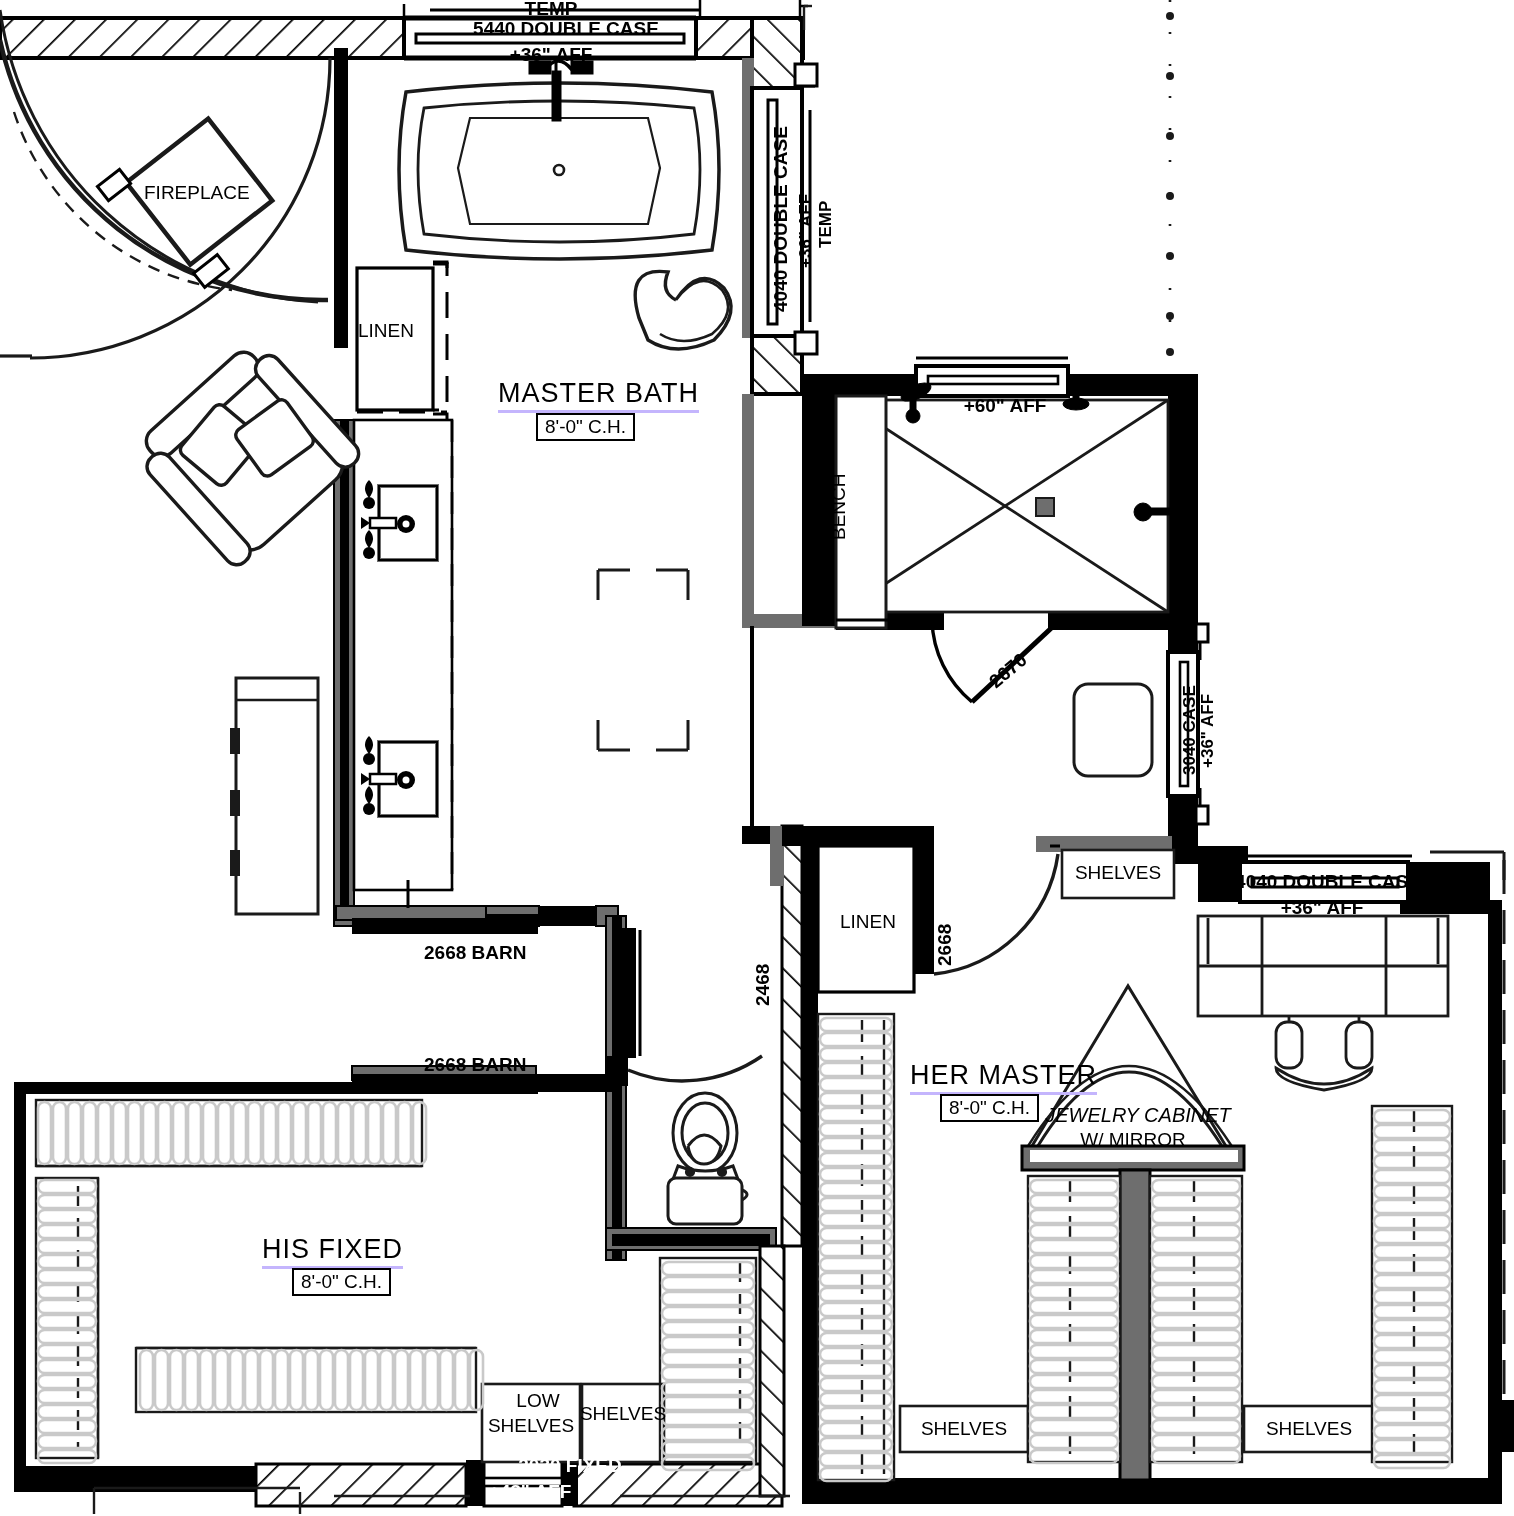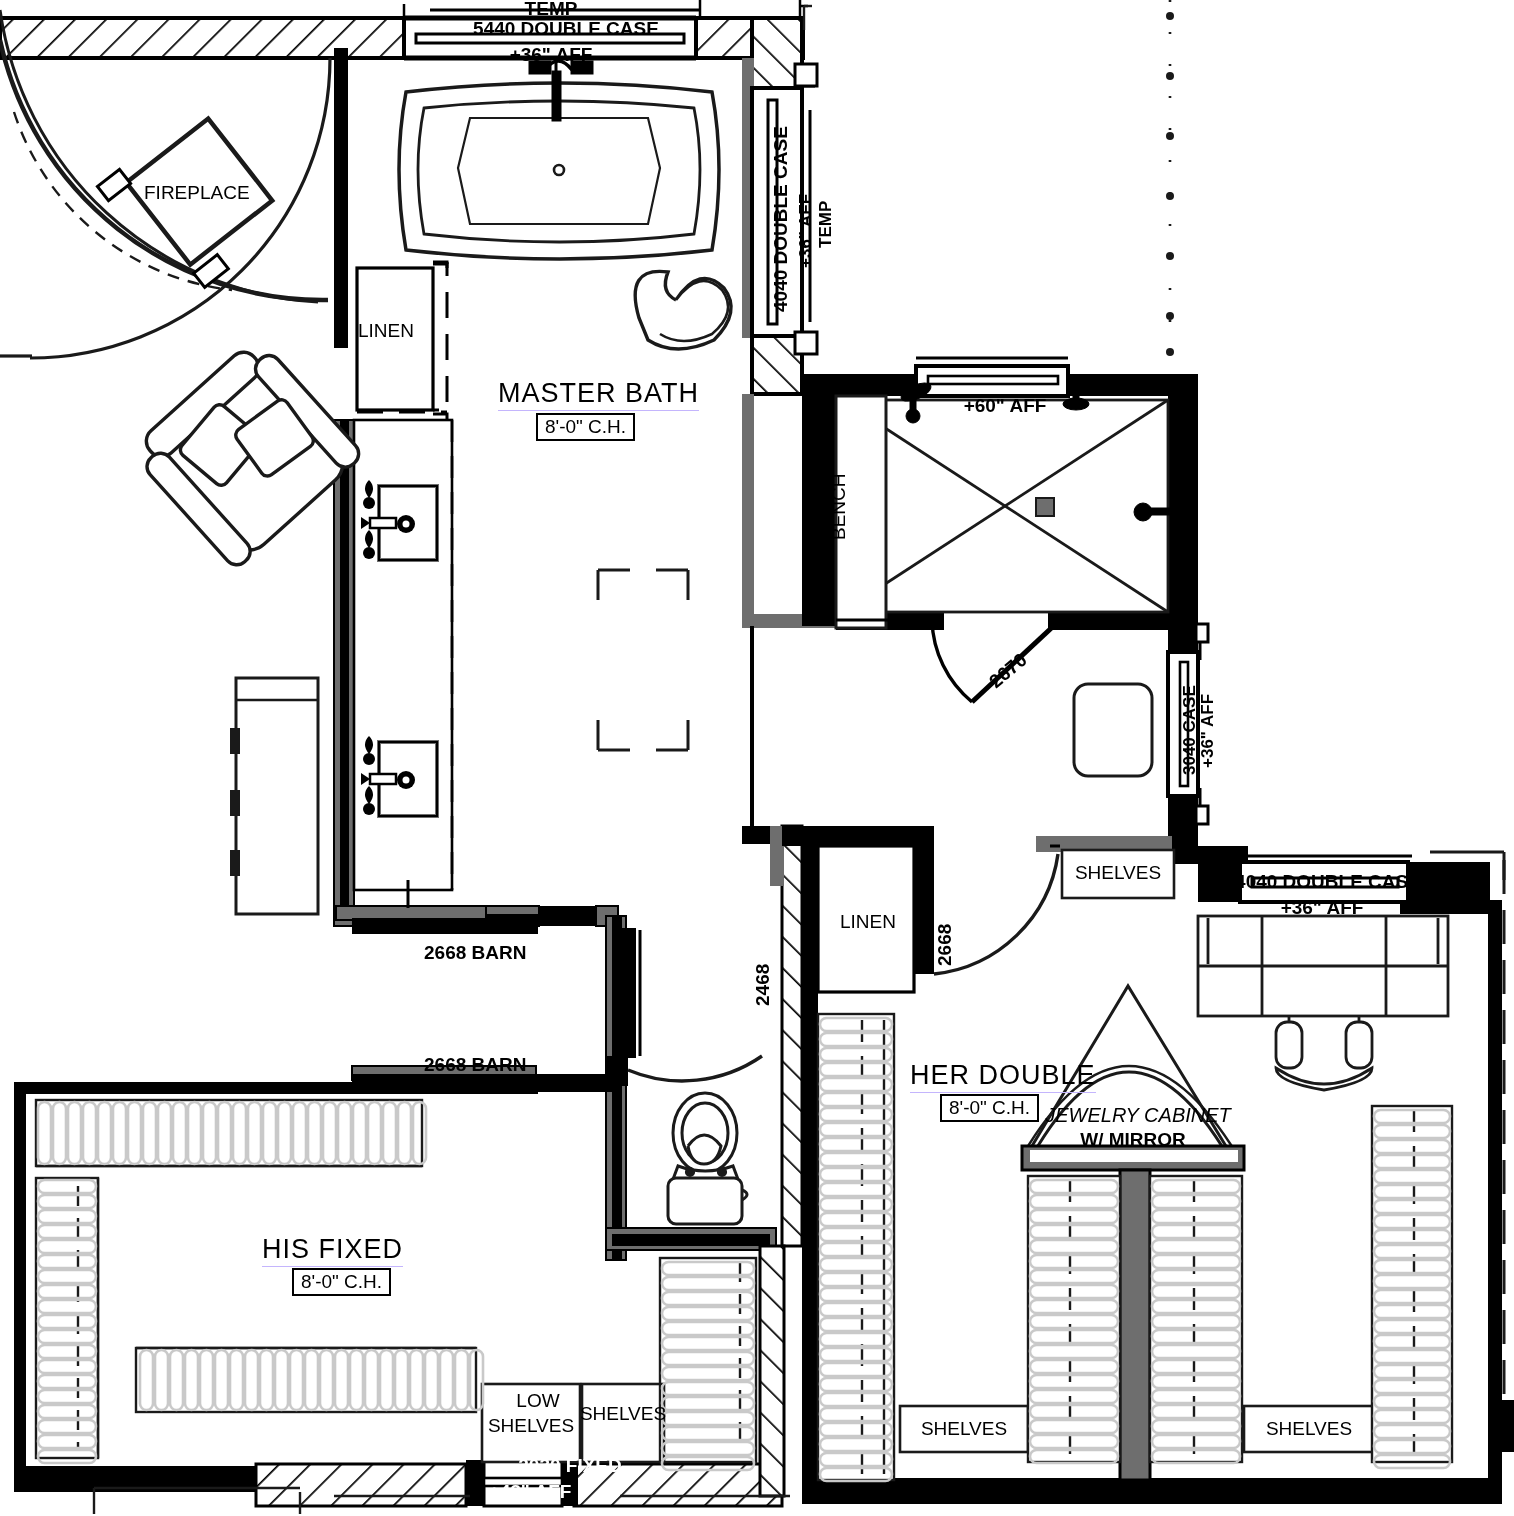--- a/index.html
+++ b/index.html
@@ -1,21 +1,21 @@
 <!DOCTYPE html>
 <html><head>
 <meta charset="utf-8">
 <title>Master Bath Floor Plan</title>
 <style>
   html,body{margin:0;padding:0;background:#ffffff;}
   body{font-family:"Liberation Sans", sans-serif;}
   #plan-root{position:relative;width:1514px;height:1516px;background:#3b82f6;overflow:hidden;}
   #plan-svg{position:absolute;left:0;top:0;width:1514px;height:1516px;}
   .lbl{position:absolute;white-space:nowrap;color:#000;font-family:"Liberation Sans", sans-serif;}
-  .room-name{font-size:27px;letter-spacing:1px;border-bottom:1px solid #c4b5fd;padding-bottom:1px;}
+  .room-name{font-size:27px;letter-spacing:1px;border-bottom:3px solid #c4b5fd;padding-bottom:1px;}
   .ch-box{font-size:19px;border:2px solid #000;padding:1px 7px;letter-spacing:0px;background:#fff;}
   .tag{font-size:19px;font-weight:bold;letter-spacing:0px;}
   .tag-sm{font-size:17px;font-weight:bold;}
   .vert{transform-origin:0 0;}
   .onblack{color:#fff;}
   .ctr{transform:translateX(-50%);}
 </style>
 </head>
 <body>
 
@@ -631,39 +631,39 @@
 
 <div class="lbl tag ctr" style="left:1328px;top:871px;">4040 DOUBLE CASE</div>
 <div class="lbl tag ctr" style="left:1322px;top:897px;">+36" AFF</div>
 
 <div class="lbl tag ctr onblack" style="left:527px;top:1455px;margin-left:43px;">2030 FIXED</div>
 <div class="lbl tag ctr onblack" style="left:530px;top:1481px;">+48" AFF</div>
 
 <div class="lbl room-name" style="left:498px;top:378px;">MASTER BATH</div>
 <div class="lbl ch-box" style="left:536px;top:413px;">8'-0" C.H.</div>
 
-<div class="lbl room-name" style="left:910px;top:1060px;">HER DOUBLE</div>
+<div class="lbl room-name" style="left:910px;top:1060px;">HER MASTER</div>
 <div class="lbl ch-box" style="left:940px;top:1094px;">8'-0" C.H.</div>
 
 <div class="lbl room-name" style="left:262px;top:1234px;">HIS FIXED</div>
 <div class="lbl ch-box" style="left:292px;top:1268px;">8'-0" C.H.</div>
 
 <div class="lbl tag" style="left:424px;top:942px;">2668 BARN</div>
 <div class="lbl tag" style="left:424px;top:1054px;">2668 BARN</div>
 <div class="lbl tag vert" style="left:752px;top:1006px;transform:rotate(-90deg);">2468</div>
 <div class="lbl tag vert" style="left:934px;top:966px;transform:rotate(-90deg);">2668</div>
 <div class="lbl tag vert" style="left:985px;top:676px;transform:rotate(-40deg);">2670</div>
 
 <div class="lbl" style="left:144px;top:182px;font-size:19px;">FIREPLACE</div>
 <div class="lbl vert" style="left:828px;top:540px;transform:rotate(-90deg);font-size:19px;">BENCH</div>
 <div class="lbl" style="left:358px;top:320px;font-size:19px;">LINEN</div>
 <div class="lbl" style="left:840px;top:911px;font-size:19px;">LINEN</div>
 
 <div class="lbl ctr" style="left:1138px;top:1104px;font-size:20px;font-style:italic;">JEWELRY CABINET</div>
-<div class="lbl ctr" style="left:1133px;top:1129px;font-size:19px;font-weight:bold;">W/ MIRROR</div>
+<div class="lbl ctr" style="left:1133px;top:1129px;font-size:19px;">W/ MIRROR</div>
 
 <div class="lbl ctr" style="left:1118px;top:862px;font-size:19px;">SHELVES</div>
 <div class="lbl ctr" style="left:964px;top:1418px;font-size:19px;">SHELVES</div>
 <div class="lbl ctr" style="left:1309px;top:1418px;font-size:19px;">SHELVES</div>
 
 <div class="lbl ctr" style="left:531px;top:1390px;font-size:19px;margin-left:7px;">LOW</div>
 <div class="lbl ctr" style="left:531px;top:1415px;font-size:19px;">SHELVES</div>
 <div class="lbl ctr" style="left:623px;top:1403px;font-size:19px;">SHELVES</div>
 
 </div>

